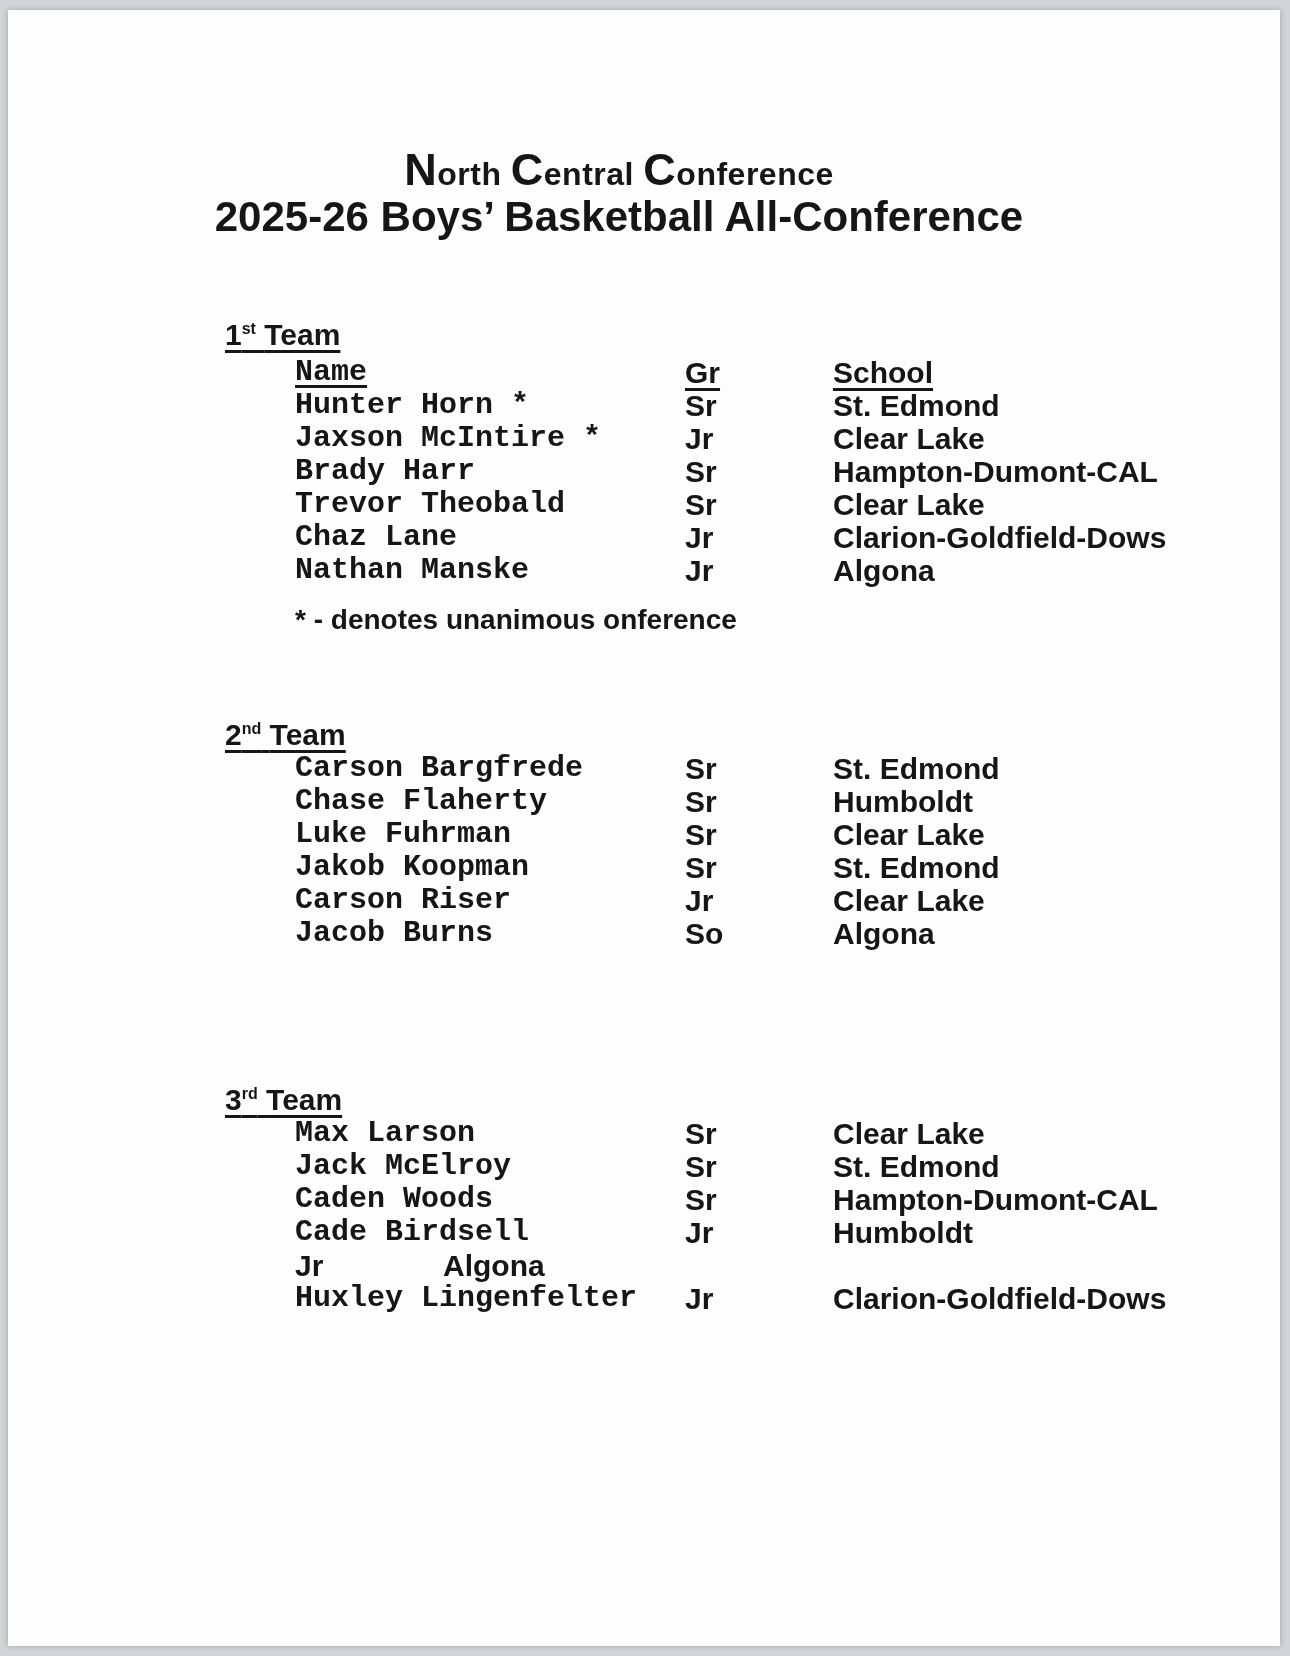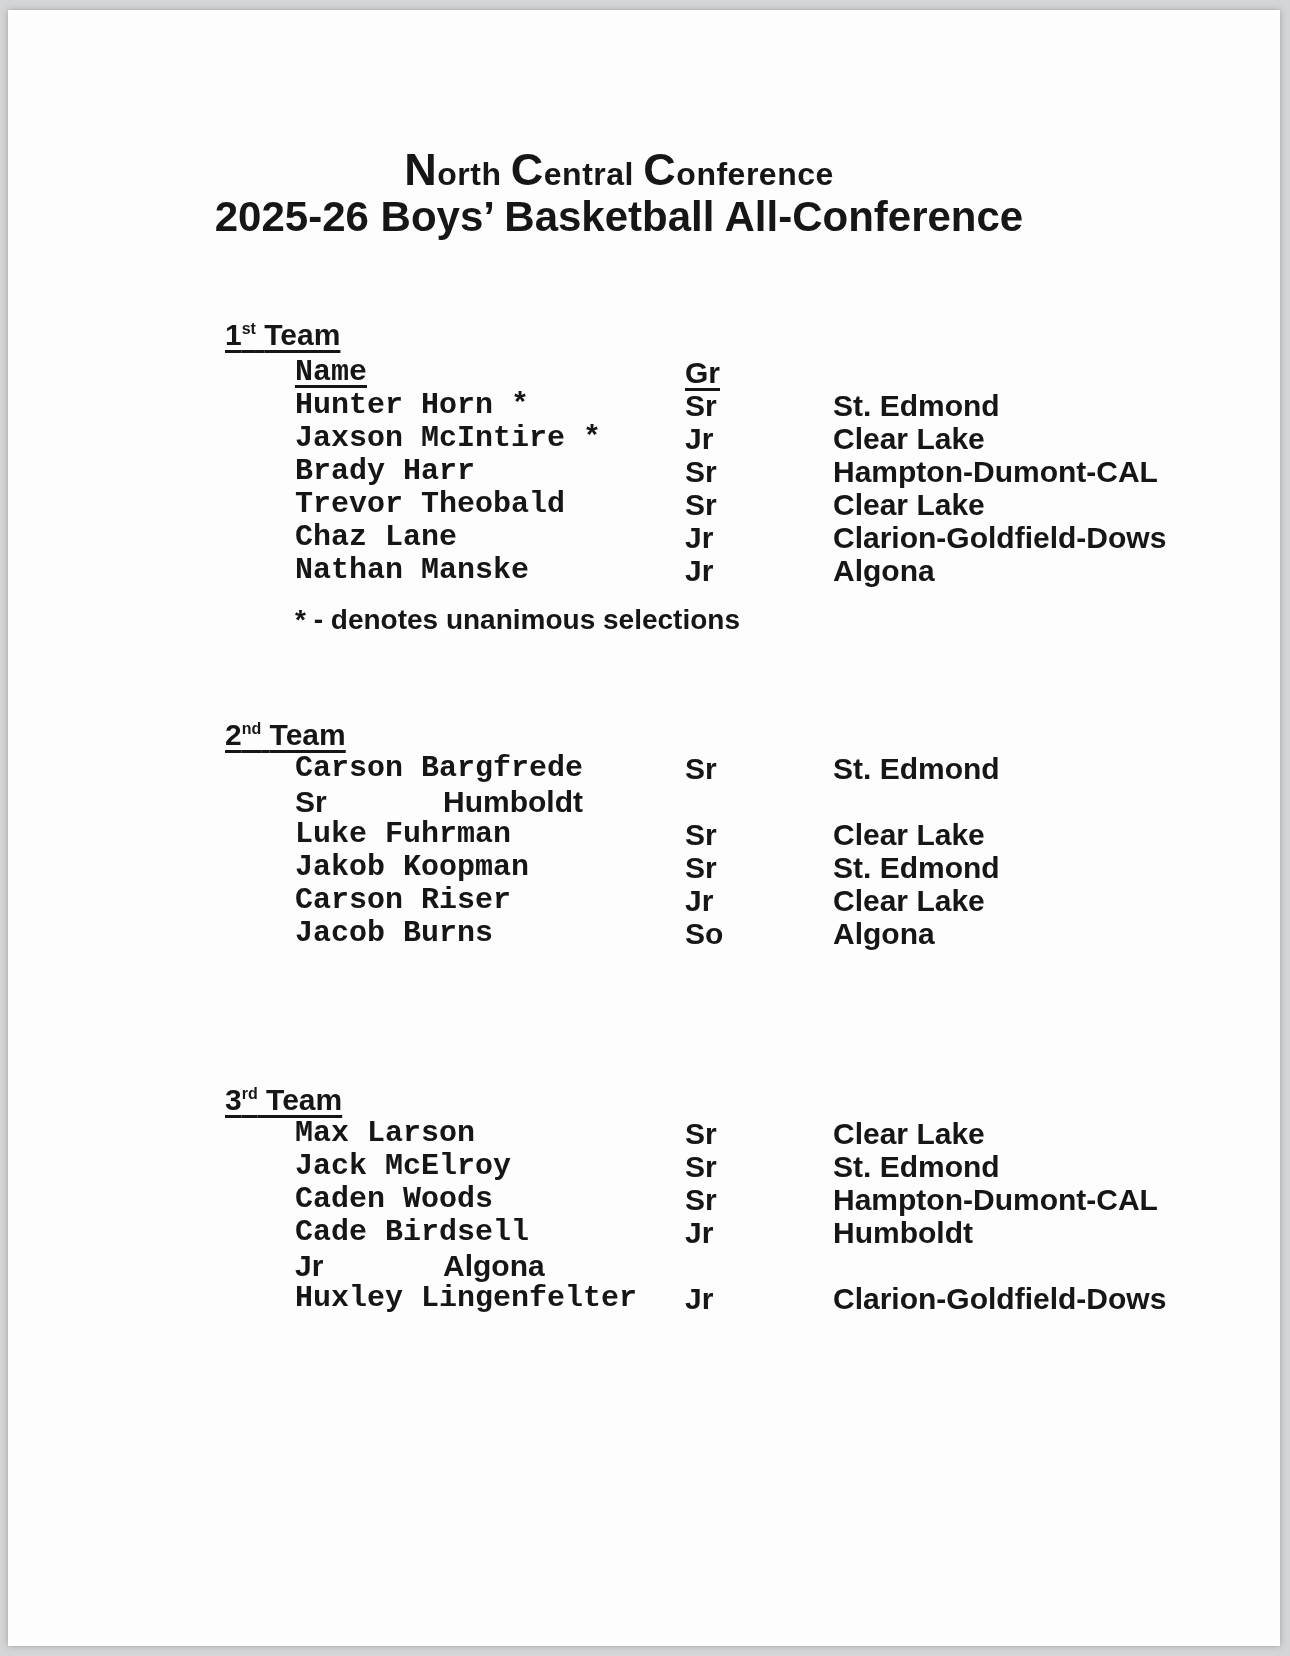--- a/index.html
+++ b/index.html
@@ -68,20 +68,21 @@
     <div class="doc-title"><span class="cap">N</span><span>orth </span><span class="cap">C</span><span>entral </span><span class="cap">C</span><span>onference</span></div>
     <div class="doc-subtitle">2025-26 Boys’ Basketball All-Conference</div>
   </div>
 
   <div class="section section-1">
     <div class="team-heading"><span class="underl"><span>1</span><sup class="ord">st</sup> <span>Team</span></span></div>
     <div class="rows">
       <div class="row header-row">
         <span class="cell name">Name</span>
         <span class="cell grade">Gr</span>
+        <span class="cell school">School</span>
       </div>
       <div>
   <div class="row">
     <span class="cell name">Hunter Horn *</span>
     <span class="cell grade">Sr</span>
     <span class="cell school">St. Edmond</span>
   </div>
 
   <div class="row">
     <span class="cell name">Jaxson McIntire *</span>
@@ -109,33 +110,34 @@
 
   <div class="row">
     <span class="cell name">Nathan Manske</span>
     <span class="cell grade">Jr</span>
     <span class="cell school">Algona</span>
   </div>
 </div>
     </div>
   </div>
 
-  <div class="note">* - denotes unanimous selections</div>
+  <div class="note">* - denotes unanimous onference</div>
 
   <div class="section section-2">
     <div class="team-heading"><span class="underl"><span>2</span><sup class="ord">nd</sup> <span>Team</span></span></div>
     <div class="rows">
       <div>
   <div class="row">
     <span class="cell name">Carson Bargfrede</span>
     <span class="cell grade">Sr</span>
     <span class="cell school">St. Edmond</span>
   </div>
 
   <div class="row">
+    <span class="cell name">Chase Flaherty</span>
     <span class="cell grade">Sr</span>
     <span class="cell school">Humboldt</span>
   </div>
 
   <div class="row">
     <span class="cell name">Luke Fuhrman</span>
     <span class="cell grade">Sr</span>
     <span class="cell school">Clear Lake</span>
   </div>
 

